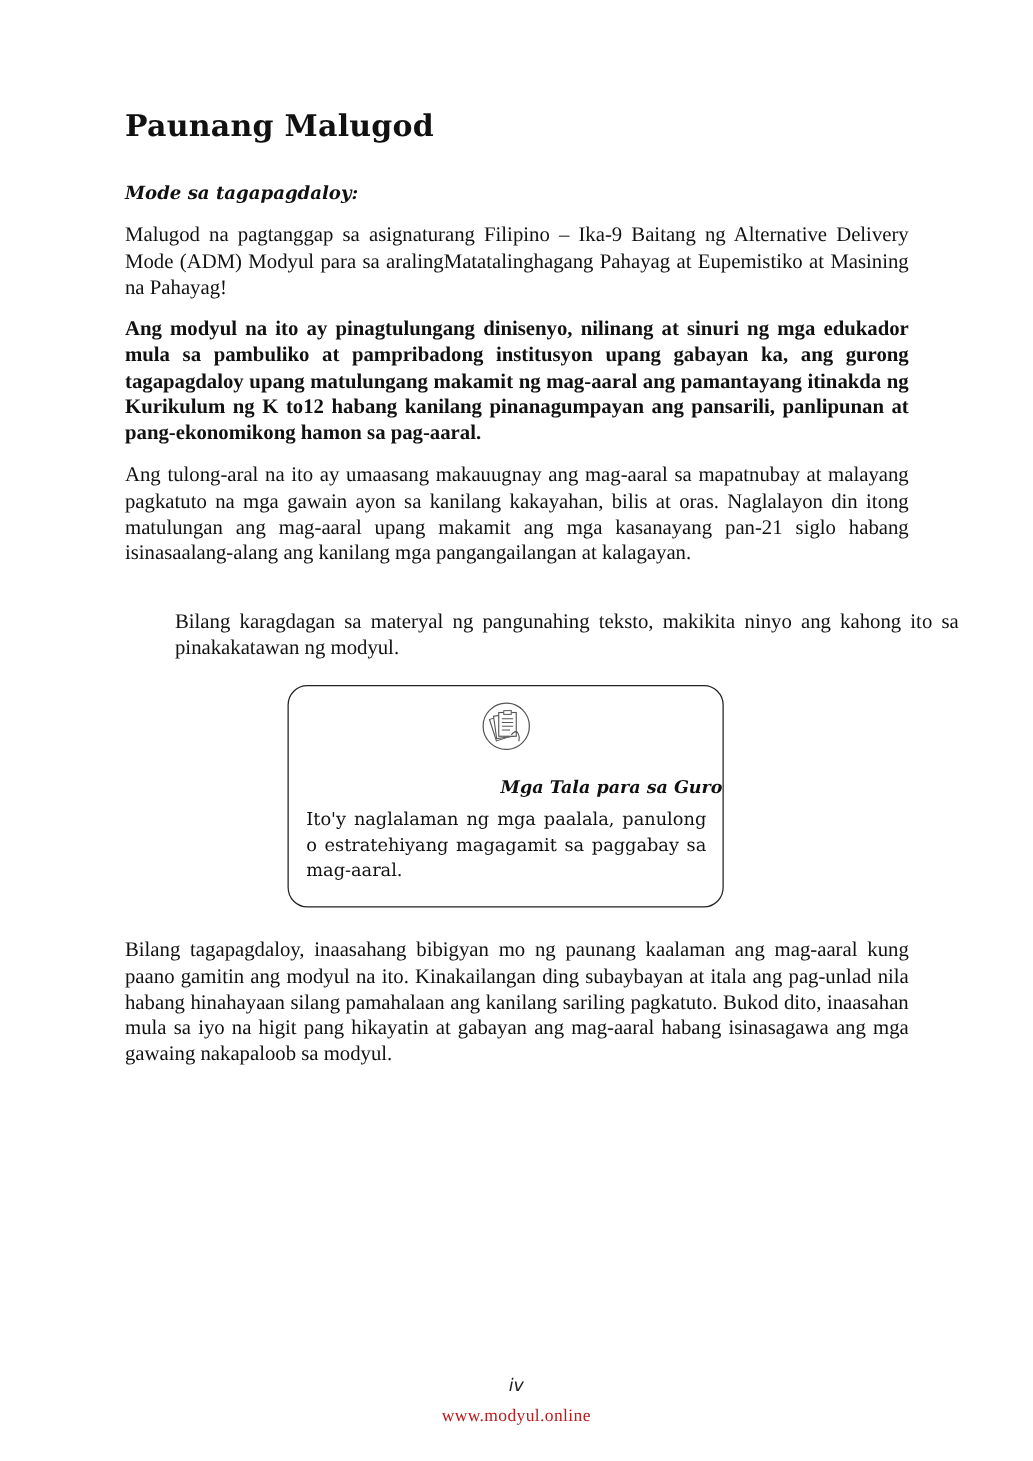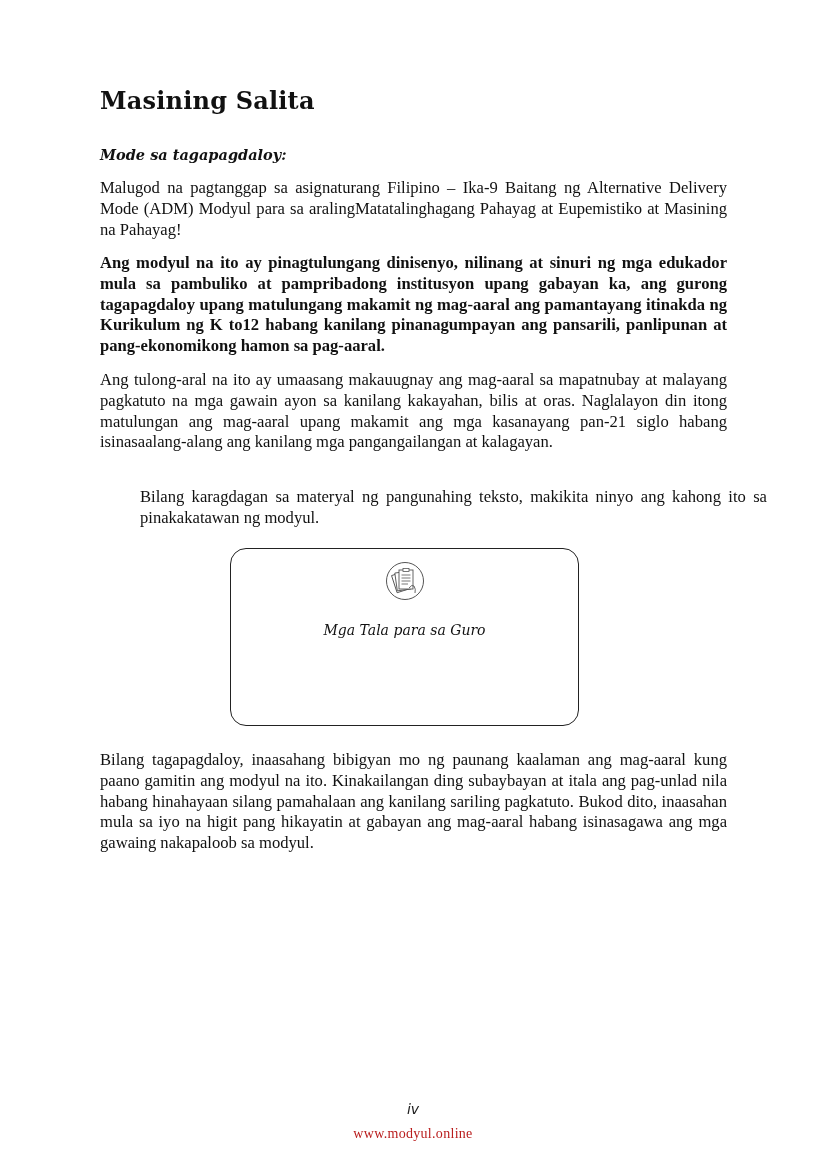--- a/index.html
+++ b/index.html
@@ -14,34 +14,34 @@
           font-family: "Liberation Serif", serif; font-size: 16.6px; line-height: 20.8px;
           text-align: justify; }
   .p1 { top: 178px; }
   .p2 { top: 253px; font-weight: bold; }
   .p3 { top: 370px; }
   .p4 { top: 487px; margin-left: 40px; }
   .p5 { top: 750px; }
   .note-box { position: absolute; left: 230px; top: 548px; width: 349px; height: 178px;
               border: 1.6px solid #222; border-radius: 16px; box-sizing: border-box; }
   .note-icon { position: absolute; left: 154px; top: 12px; width: 40px; height: 40px; }
-  .note-title { position: absolute; top: 73px; left: 0; width: 100%; text-align: center;
-                font-family: "DejaVu Serif", serif; font-weight: normal; font-style: italic; font-size: 14px; margin: 0; }
+  .note-title { position: absolute; top: 73px; left: 0; width: 100%; text-align: right;
+                font-family: "DejaVu Serif", serif; font-weight: bold; font-style: italic; font-size: 14px; margin: 0; }
   .note-body { position: absolute; top: 97px; left: 14px; width: 320px; margin: 0;
                font-family: "DejaVu Serif", serif; font-size: 14.2px; line-height: 20.5px; text-align: justify; }
   .page-num { position: absolute; top: 1101px; left: 0; width: 826px; text-align: center;
               font-family: "DejaVu Sans", sans-serif; font-size: 14px; color: #222; font-style: italic; }
   .watermark { position: absolute; top: 1126px; left: 0; width: 826px; text-align: center;
                font-family: Liberation Serif, serif; font-size: 14px; color: #b91c1c; letter-spacing: 0.3px; }
 </style>
 </head>
 <body>
 
 <div class="page">
-  <h1 class="title">Masining Salita</h1>
+  <h1 class="title">Paunang Malugod</h1>
   <p class="subhead">Mode sa tagapagdaloy:</p>
   <p class="para p1">Malugod na pagtanggap sa asignaturang Filipino – Ika-9 Baitang ng Alternative Delivery Mode (ADM) Modyul para sa aralingMatatalinghagang Pahayag at Eupemistiko at Masining na Pahayag!</p>
   <p class="para p2">Ang modyul na ito ay pinagtulungang dinisenyo, nilinang at sinuri ng mga edukador mula sa pambuliko at pampribadong institusyon upang gabayan ka, ang gurong tagapagdaloy upang matulungang makamit ng mag-aaral ang pamantayang itinakda ng Kurikulum ng K to12 habang kanilang pinanagumpayan ang pansarili, panlipunan at pang-ekonomikong hamon sa pag-aaral.</p>
   <p class="para p3">Ang tulong-aral na ito ay umaasang makauugnay ang mag-aaral sa mapatnubay at malayang pagkatuto na mga gawain ayon sa kanilang kakayahan, bilis at oras. Naglalayon din itong matulungan ang mag-aaral upang makamit ang mga kasanayang pan-21 siglo habang isinasaalang-alang ang kanilang mga pangangailangan at kalagayan.</p>
   <p class="para p4">Bilang karagdagan sa materyal ng pangunahing teksto, makikita ninyo ang kahong ito sa pinakakatawan ng modyul.</p>
   <p class="para p5">Bilang tagapagdaloy, inaasahang bibigyan mo ng paunang kaalaman ang mag-aaral kung paano gamitin ang modyul na ito. Kinakailangan ding subaybayan at itala ang pag-unlad nila habang hinahayaan silang pamahalaan ang kanilang sariling pagkatuto. Bukod dito, inaasahan mula sa iyo na higit pang hikayatin at gabayan ang mag-aaral habang isinasagawa ang mga gawaing nakapaloob sa modyul.</p>
 </div>
 
 <div class="note-box">
   <div class="note-icon">
@@ -52,16 +52,17 @@
       <rect x="14" y="9" width="14" height="19" fill="#fff" stroke="#555" stroke-width="0.9"></rect>
       <rect x="18" y="7.5" width="6" height="3" fill="#fff" stroke="#555" stroke-width="0.8"></rect>
       <line x1="16.5" y1="14" x2="25.5" y2="14" stroke="#555" stroke-width="0.8"></line>
       <line x1="16.5" y1="17" x2="25.5" y2="17" stroke="#555" stroke-width="0.8"></line>
       <line x1="16.5" y1="20" x2="25.5" y2="20" stroke="#555" stroke-width="0.8"></line>
       <line x1="16.5" y1="23" x2="23" y2="23" stroke="#555" stroke-width="0.8"></line>
       <path d="M24 27 Q27 23 29 25 Q31 28 30 32" fill="none" stroke="#555" stroke-width="0.9"></path>
     </svg>
   </div>
   <p class="note-title">Mga Tala para sa Guro</p>
+  <p class="note-body">Ito'y naglalaman ng mga paalala, panulong o estratehiyang magagamit sa paggabay sa mag-aaral.</p>
 </div>
 
 <div class="page-num">iv</div>
 <div class="watermark">www.modyul.online</div>
 
 </body></html>

